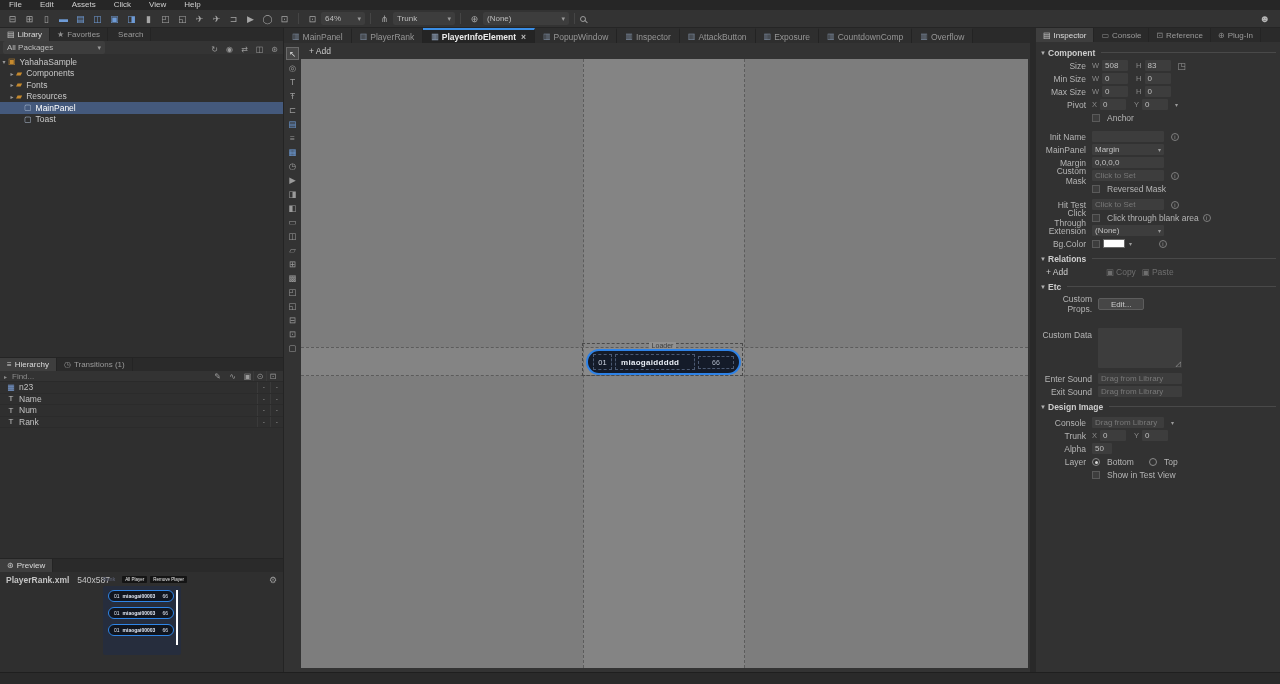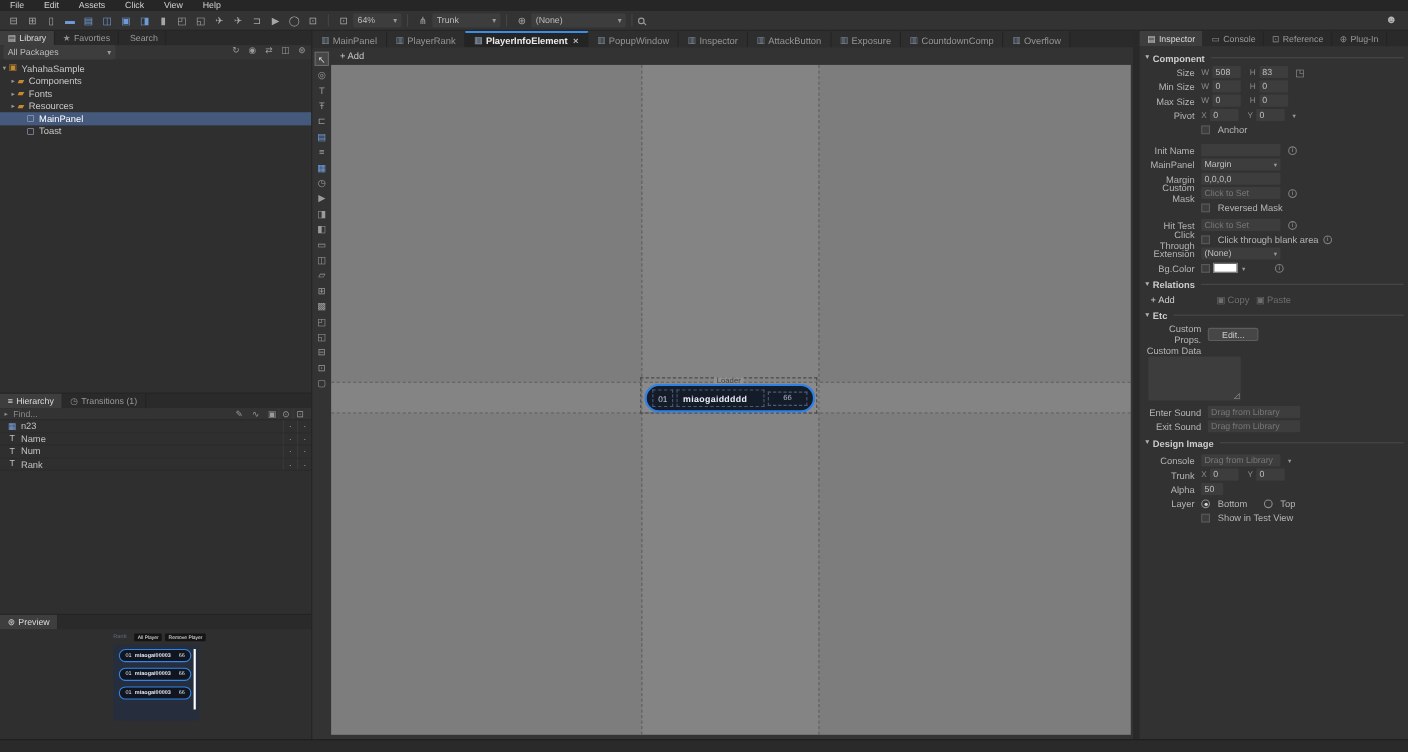--- a/index.html
+++ b/index.html
@@ -39,21 +39,21 @@
   .ptabbar { height:13px; background:#2a2a2a; display:flex; align-items:stretch; }
   .ptab { display:flex; align-items:center; gap:3px; padding:0 7px; font-size:8px; color:#9a9a9a;
     border-right:1px solid #242424; }
   .ptab.active { background:#3e3e3e; color:#dcdcdc; }
   .ptab .picon { font-size:8px; color:#8f8f8f; }
   .ptab.active .picon { color:#cfcfcf; }
 
   
   #library { position:absolute; left:0; top:0; width:283px; height:330px; background:#2f2f2f;
     border-bottom:1px solid #242424; }
-  #pkg-row { height:13px; background:#343434; display:flex; align-items:flex-start; padding:0 3px; }
+  #pkg-row { height:13px; background:#343434; display:flex; align-items:flex-end; padding:0 3px; }
   #pkg-dd { width:102px; }
   .hicons { margin-left:auto; display:flex; gap:4px; }
   .hicon { color:#9a9a9a; font-size:8px; width:11px; text-align:center; }
   .tree { padding-top:2px; }
   .trow { height:11.5px; display:flex; align-items:center; font-size:8.5px; color:#c8c8c8; }
   .trow.selected { background:#44597c; color:#fff; }
   .trow .arrow { width:8px; text-align:center; color:#9a9a9a; font-size:6px; }
   .trow .ticon { font-size:8px; margin-right:4px; }
   .trow .ticon.orange { color:#c68a2e; }
   .trow .ticon.comp { color:#aebdd2; }
@@ -155,21 +155,21 @@
   .cb-label { font-size:8.5px; color:#b5b5b5; margin-left:4px; }
   .radio { width:8px; height:8px; border:1px solid #8a8a8a; border-radius:50%; position:relative; flex:none; }
   .radio.on::after { content:""; position:absolute; left:2px; top:2px; width:3px; height:3px;
     border-radius:50%; background:#d8d8d8; }
   .expand-icon { color:#9a9a9a; font-size:9px; margin-left:4px; }
   #rel-row { display:flex; align-items:center; height:13px; padding-left:8px; gap:6px; }
   #rel-add { color:#cfcfcf; font-size:8.5px; }
   .rel-dim { color:#6e6e6e; font-size:8.5px; display:flex; align-items:center; gap:2px; }
   #edit-btn { background:#464646; border:1px solid #5d5d5d; border-radius:2px; color:#cccccc;
     font-size:8px; padding:0 12px; height:12px; line-height:11px; }
-  #custom-data-row { display:flex; align-items:flex-start; margin-top:2px;flex-direction:column; }
+  #custom-data-row { display:flex; align-items:flex-start; margin-top:18px; }
   #custom-data-box { margin-left:6px; width:84px; height:40px; background:#3d3d3d; border-radius:1px; position:relative; }
   #custom-data-box .corner { position:absolute; right:1px; bottom:0; color:#9a9a9a; font-size:7px; }
   .sound-input { width:84px; }
 
   .swatch { width:22px; height:9px; background:#ffffff; border:1px solid #6a6a6a; }
 </style>
 </head>
 <body>
 
 <div id="menubar">
@@ -356,20 +356,25 @@
         </div>
       </div>
   </div>
 
   <div id="preview">
     <div class="ptabbar">
       <div class="ptab active">
         <span class="picon">⊛</span>
         <span>Preview</span>
       </div>
+    </div>
+    <div id="preview-head">
+      <span id="preview-file">PlayerRank.xml</span>
+      <span id="preview-dims">540x587</span>
+      <span id="preview-gear">⚙</span>
     </div>
     <div id="mini">
       <div id="mini-toprow">
         <span id="mini-title">Rank</span>
         <div style="display:flex;gap:3px;margin-left:4px">
 
         <span class="mini-btn">All Player</span>
             <span class="mini-btn">Remove Player</span>
           </div>
       </div>

